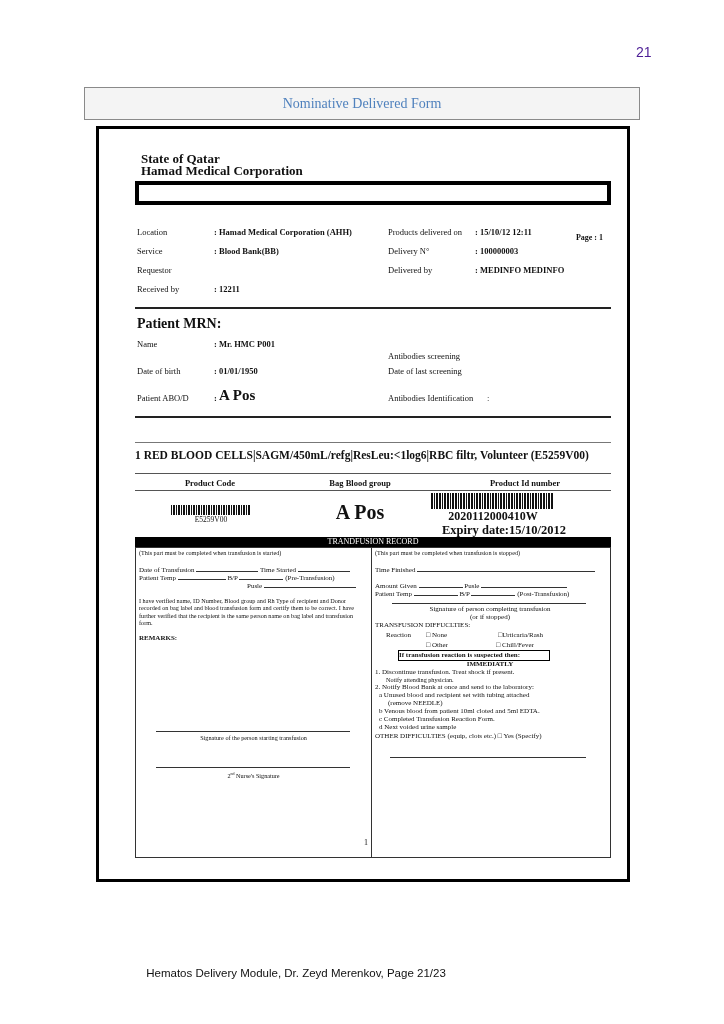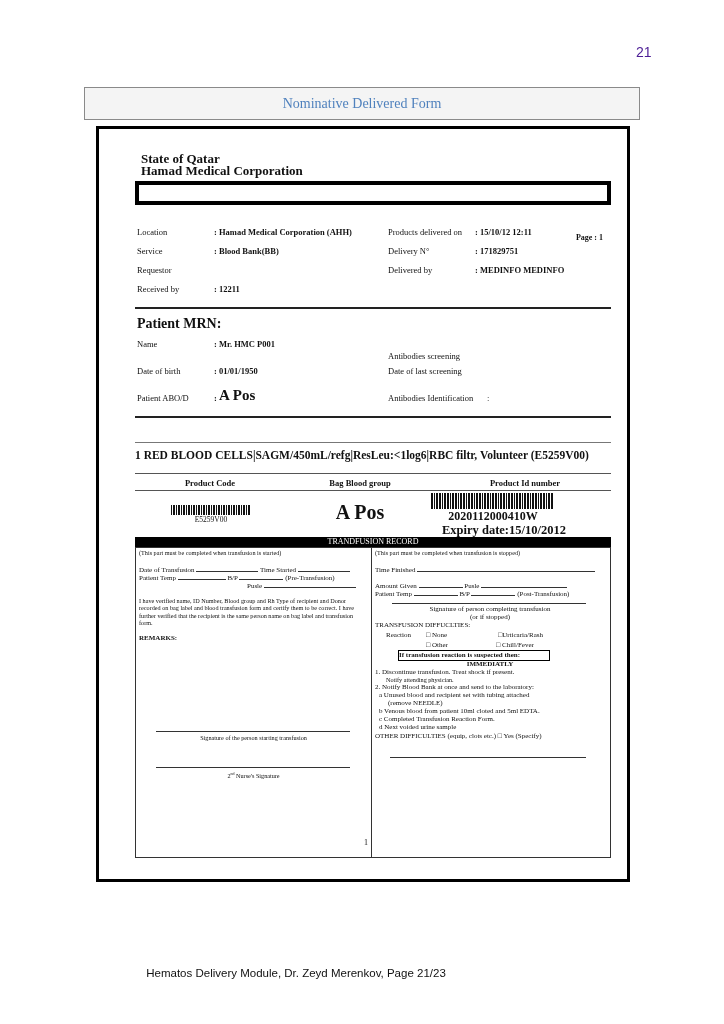--- a/index.html
+++ b/index.html
@@ -52,21 +52,21 @@
   <span class="lbl" style="left:38px;top:98px">Location</span>
   <span class="val" style="left:115px;top:98px">: Hamad Medical Corporation (AHH)</span>
   <span class="lbl" style="left:38px;top:117px">Service</span>
   <span class="val" style="left:115px;top:117px">: Blood Bank(BB)</span>
   <span class="lbl" style="left:38px;top:136px">Requestor</span>
   <span class="lbl" style="left:38px;top:155px">Received by</span>
   <span class="val" style="left:115px;top:155px">:  12211</span>
   <span class="lbl" style="left:289px;top:98px">Products delivered on</span>
   <span class="val" style="left:376px;top:98px">: 15/10/12 12:11</span>
   <span class="lbl" style="left:289px;top:117px">Delivery N°</span>
-  <span class="val" style="left:376px;top:117px">: 171829751</span>
+  <span class="val" style="left:376px;top:117px">: 100000003</span>
   <span class="lbl" style="left:289px;top:136px">Delivered by</span>
   <span class="val" style="left:376px;top:136px">: MEDINFO MEDINFO</span>
 
   <div class="hr" style="top:178px;height:2px"></div>
 
   <div class="abs mrn">Patient MRN:</div>
   <span class="lbl" style="left:38px;top:210px">Name</span>
   <span class="val" style="left:115px;top:210px">: Mr. HMC P001</span>
   <span class="lbl" style="left:289px;top:222px">Antibodies screening</span>
   <span class="lbl" style="left:38px;top:237px">Date of birth</span>

